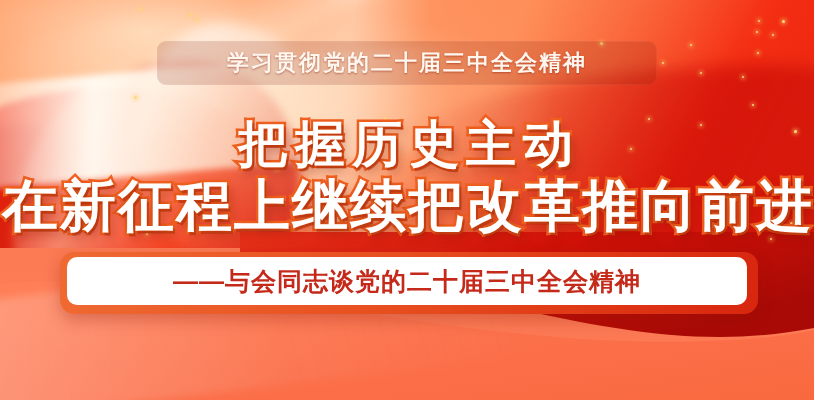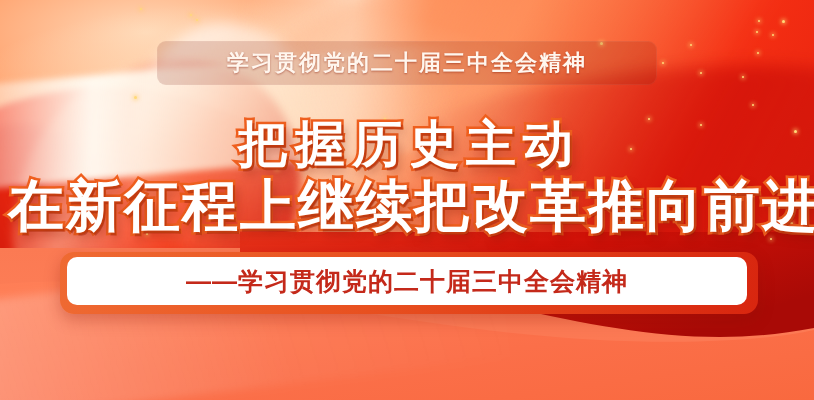--- a/index.html
+++ b/index.html
@@ -152,21 +152,21 @@
     font-weight:bold;
     white-space:nowrap;
     -webkit-text-stroke:5px #f0601f;
     paint-order:stroke fill;
     text-shadow:
        0 0 1px #f0601f,
        2px 3px 0 rgba(150,25,5,.40),
        4px 6px 10px rgba(120,18,4,.35);
   }
   .hl-1{font-size:50px;letter-spacing:7px;line-height:58px;padding-left:4px;}
-  .hl-2{font-size:56px;letter-spacing:2px;line-height:66px;padding-left:8px;}
+  .hl-2{font-size:56px;letter-spacing:2px;line-height:66px;padding-left:2px;}
 
   
   .sub-frame{
     position:absolute;left:60px;top:252px;width:698px;height:62px;
     border-radius:14px;
     background:linear-gradient(100deg,#ef6a32 0%,#e8501f 45%,#d8260f 100%);
     box-shadow:0 6px 16px rgba(140,20,5,.30);
   }
   .sub-plate{
     position:absolute;left:67px;top:257px;width:680px;height:48px;
@@ -271,18 +271,18 @@
       <span class="kicker-text">学习贯彻党的二十届三中全会精神</span>
     </div>
 
     <div class="headline">
       <span class="hl-line hl-1">把握历史主动</span>
       <span class="hl-line hl-2">在新征程上继续把改革推向前进</span>
     </div>
 
     <div class="sub-frame"></div>
     <div class="sub-plate">
-      <span class="sub-text">——学习贯彻党的二十届三中全会精神</span>
+      <span class="sub-text">——与会同志谈党的二十届三中全会精神</span>
     </div>
 
 
   </div>
 </div>
 
 </body></html>

